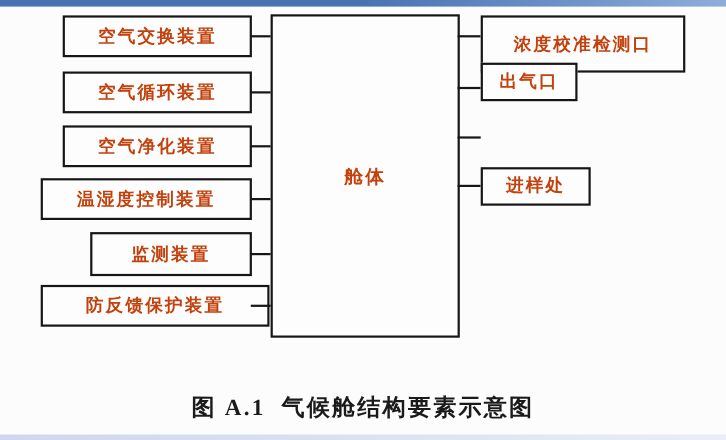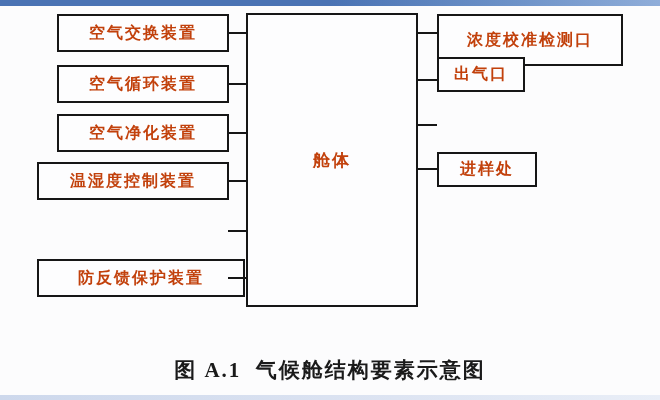--- a/index.html
+++ b/index.html
@@ -74,20 +74,23 @@
   </div>
   <div class="box" style="left:57px; top:114px; width:172px; height:38px;">
     <span>空气净化装置</span>
   </div>
   <div class="box" style="left:57px; top:65px; width:172px; height:38px;">
     <span>空气循环装置</span>
   </div>
   <div class="box" style="left:37px; top:162px; width:192px; height:38px;">
     <span>温湿度控制装置</span>
   </div>
+  <div class="box" style="left:82px; top:211px; width:147px; height:40px;">
+    <span>监测装置</span>
+  </div>
   <div class="box" style="left:37px; top:259px; width:208px; height:38px;">
     <span>防反馈保护装置</span>
   </div>
 
   <div class="connector" style="left:228px; top:32px;  width:19px;"></div>
   <div class="connector" style="left:228px; top:83px;  width:19px;"></div>
   <div class="connector" style="left:228px; top:132px; width:19px;"></div>
   <div class="connector" style="left:228px; top:180px; width:19px;"></div>
   <div class="connector" style="left:228px; top:230px; width:19px;"></div>
   <div class="connector" style="left:228px; top:277px; width:19px;"></div>

